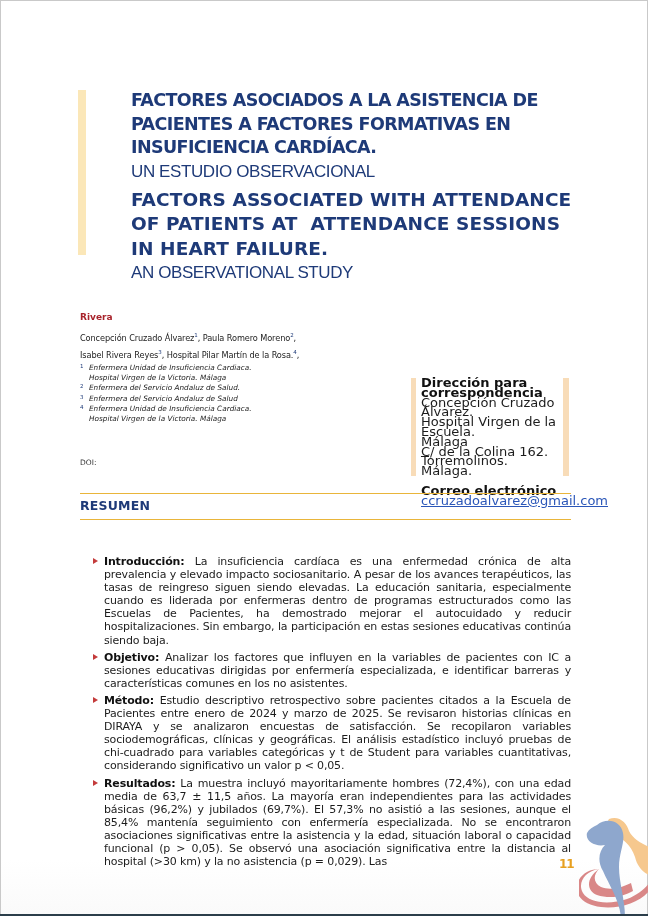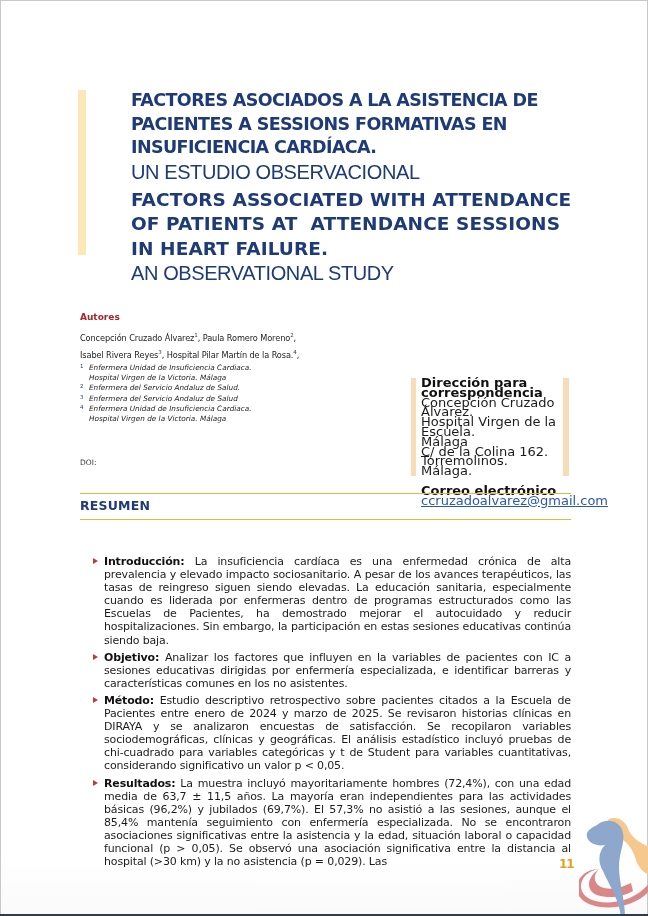--- a/index.html
+++ b/index.html
@@ -3,21 +3,21 @@
 <meta charset="utf-8">
 <style>
   html, body { margin: 0; padding: 0; }
   body { width: 648px; height: 916px; position: relative; overflow: hidden; background: #ffffff; font-family: "DejaVu Sans", sans-serif; color: #1c1c1c; }
   .page { position: absolute; left: 0; top: 0; width: 646px; height: 913px; border: 1px solid #c9c9c9; border-bottom: none; background: linear-gradient(#ffffff 0%, #ffffff 94%, #fafafa 100%); }
   .bottom-rule { position: absolute; left: 0; bottom: 0; width: 648px; height: 2px; background: #2b3e4a; }
 
   .title-bar { position: absolute; left: 77px; top: 89px; width: 8px; height: 165px; background: #fbe7b8; }
   .title-block { position: absolute; left: 94px; top: 88px; width: 480px; margin-left: 36px; }
   .t-es { font-family: "DejaVu Sans", sans-serif; font-weight: bold; color: #1e3a78; font-size: 17.5px; line-height: 23.5px; letter-spacing: -0.6px; }
-  .t-sub { font-family: "Liberation Sans", sans-serif; color: #1e3a78; font-size: 20px; line-height: 24px; letter-spacing: -0.4px; }
+  .t-sub { font-family: "Liberation Sans", sans-serif; color: #1e3a78; font-size: 17px; line-height: 24px; letter-spacing: -0.4px; }
   .t-en { font-family: "DejaVu Sans", sans-serif; font-weight: bold; color: #1e3a78; font-size: 18.5px; line-height: 24.5px; letter-spacing: 0.1px; margin-top: 4px; }
 
   .authors-label { position: absolute; left: 79px; top: 311px; font-size: 9px; font-weight: bold; color: #a8232b; }
   .authors { position: absolute; left: 79px; top: 327px; width: 320px; font-size: 8.2px; line-height: 14px; color: #222; letter-spacing: -0.1px; }
   .authors sup { font-size: 5.5px; color: #1e3a78; }
   .affils { position: absolute; left: 79px; top: 362px; width: 300px; font-size: 7.3px; line-height: 10.2px; font-style: italic; color: #1c1c1c; }
   .affil { position: relative; padding-left: 9px; }
   .affil .num { position: absolute; left: 0; top: -2px; font-style: normal; font-size: 5.5px; color: #1e3a78; }
   .doi { position: absolute; left: 79px; top: 457px; font-size: 7.5px; color: #333; }
 
@@ -41,33 +41,33 @@
 </style>
 </head>
 <body>
 
 <div class="page">
 
   <div class="title-bar"></div>
   <div class="title-block">
     <div class="t-es">
       <div>FACTORES ASOCIADOS A LA ASISTENCIA DE</div>
-      <div>PACIENTES A SESSIONS FORMATIVAS EN</div>
+      <div>PACIENTES A FACTORES FORMATIVAS EN</div>
       <div>INSUFICIENCIA CARDÍACA.</div>
     </div>
     <div class="t-sub">UN ESTUDIO OBSERVACIONAL</div>
     <div class="t-en">
       <div>FACTORS ASSOCIATED WITH ATTENDANCE</div>
       <div style="white-space:pre">OF PATIENTS AT  ATTENDANCE SESSIONS</div>
       <div>IN HEART FAILURE.</div>
     </div>
     <div class="t-sub">AN OBSERVATIONAL STUDY</div>
   </div>
 
-  <div class="authors-label">Autores</div>
+  <div class="authors-label">Rivera</div>
   <div class="authors">
     <span>Concepción Cruzado Álvarez</span><sup>1</sup><span style="white-space:pre">, </span><span>Paula Romero Moreno</span><sup>2</sup><span>,</span><br>
     <span>Isabel Rivera Reyes</span><sup>3</sup><span style="white-space:pre">, </span><span>Hospital Pilar Martín de la Rosa.</span><sup>4</sup><span>,</span>
   </div>
 
   <div class="affils">
     <div class="affil">
       <span class="num">1</span>
       <div>Enfermera Unidad de Insuficiencia Cardiaca.</div>
       <div>Hospital Virgen de la Victoria. Málaga</div>

